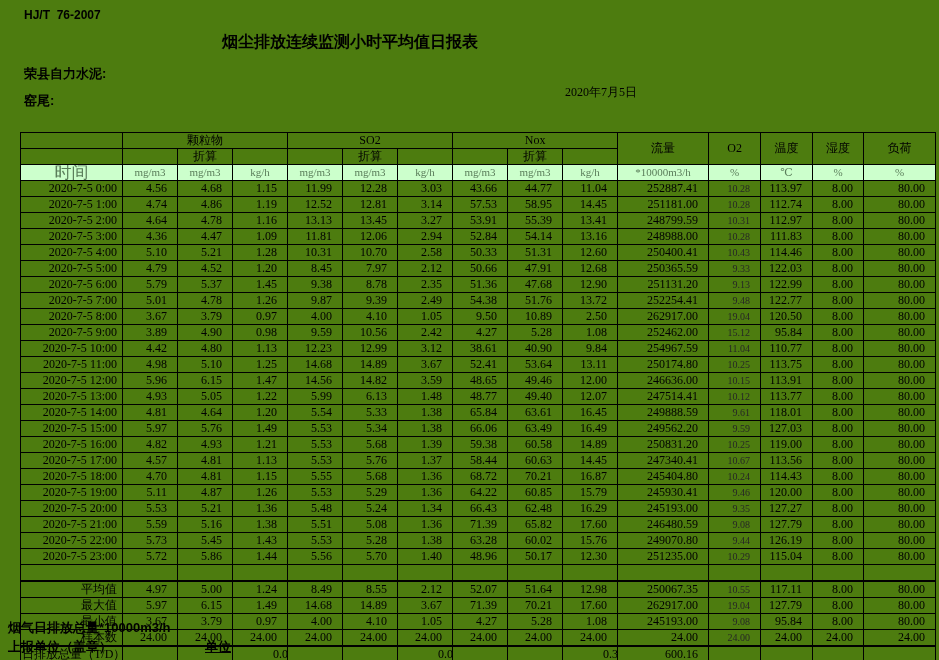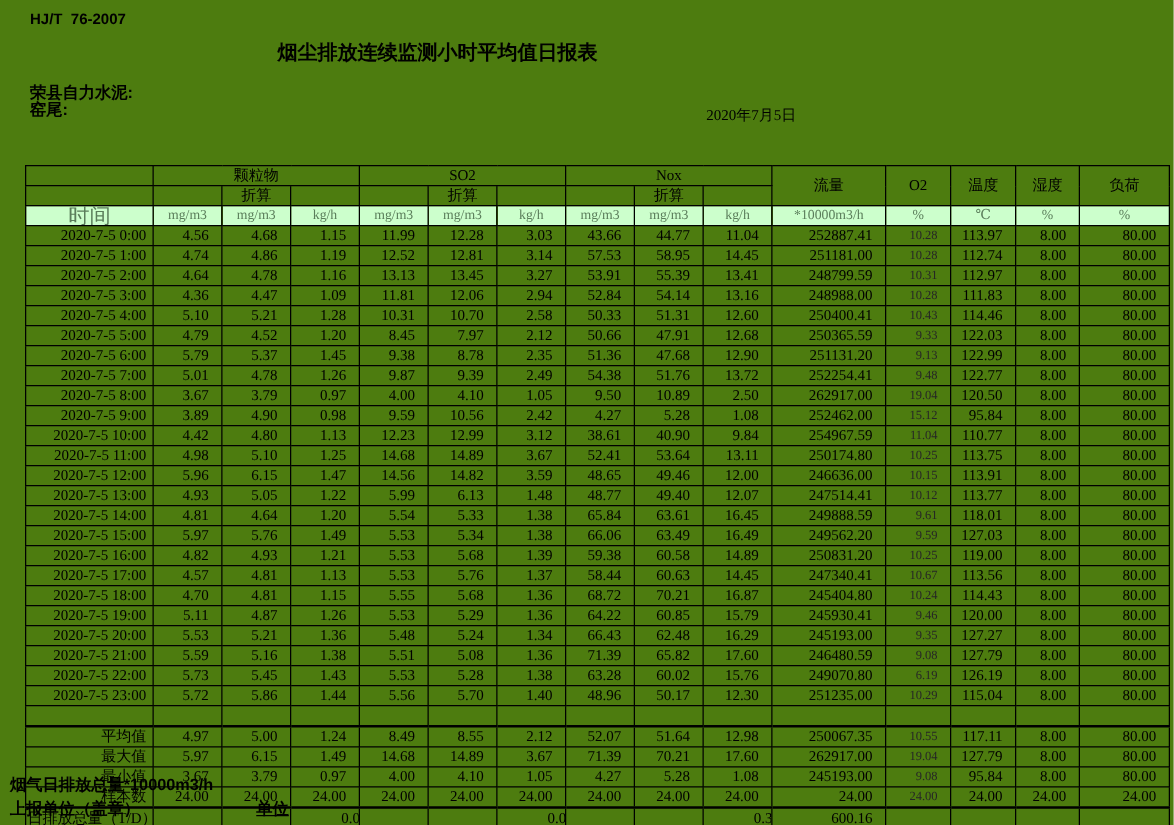--- a/index.html
+++ b/index.html
@@ -4,21 +4,21 @@
 <style>
   html,body{margin:0;padding:0;background:#fff;}
   .page{position:relative;width:939px;height:660px;background:#4d7c0f;overflow:hidden;
         font-family:"Liberation Serif","DejaVu Serif",serif;color:#000;}
   .std{position:absolute;left:24px;top:8px;font-family:"Liberation Sans",sans-serif;
        font-weight:bold;font-size:12px;white-space:pre;}
   .title{position:absolute;left:222px;top:32px;font-family:"Liberation Sans",sans-serif;
        font-weight:bold;font-size:16px;}
   .company{position:absolute;left:24px;top:65px;font-family:"Liberation Sans",sans-serif;
        font-weight:bold;font-size:13px;}
-  .loc{position:absolute;left:24px;top:79px;font-family:"Liberation Sans",sans-serif;
+  .loc{position:absolute;left:24px;top:92px;font-family:"Liberation Sans",sans-serif;
        font-weight:bold;font-size:13px;}
   .date{position:absolute;left:565px;top:84px;font-size:12px;}
   table{position:absolute;left:20px;top:132px;width:915px;border-collapse:collapse;
         table-layout:fixed;}
   td{border:1px solid #000;height:15px;padding:0 10px 0 1px;font-size:12px;
      text-align:right;white-space:nowrap;overflow:hidden;line-height:13px;}
   thead td{text-align:center;padding:0;}
   tr.h1 td, tr.h2 td{font-size:12px;}
   tr.hdr-units td{background:#ccffcc;color:#5a7d5a;font-size:11px;}
   tr.hdr-units td.timehead{font-size:17px;}
@@ -485,21 +485,21 @@
           <td>5.73</td>
           <td>5.45</td>
           <td>1.43</td>
           <td>5.53</td>
           <td>5.28</td>
           <td>1.38</td>
           <td>63.28</td>
           <td>60.02</td>
           <td>15.76</td>
           <td>249070.80</td>
-          <td class="o2c">6.19</td>
+          <td class="o2c">9.44</td>
           <td>126.19</td>
           <td>8.00</td>
           <td>80.00</td>
         </tr>
         <tr>
           <td class="tc">2020-7-5 23:00</td>
           <td>5.72</td>
           <td>5.86</td>
           <td>1.44</td>
           <td>5.56</td>

